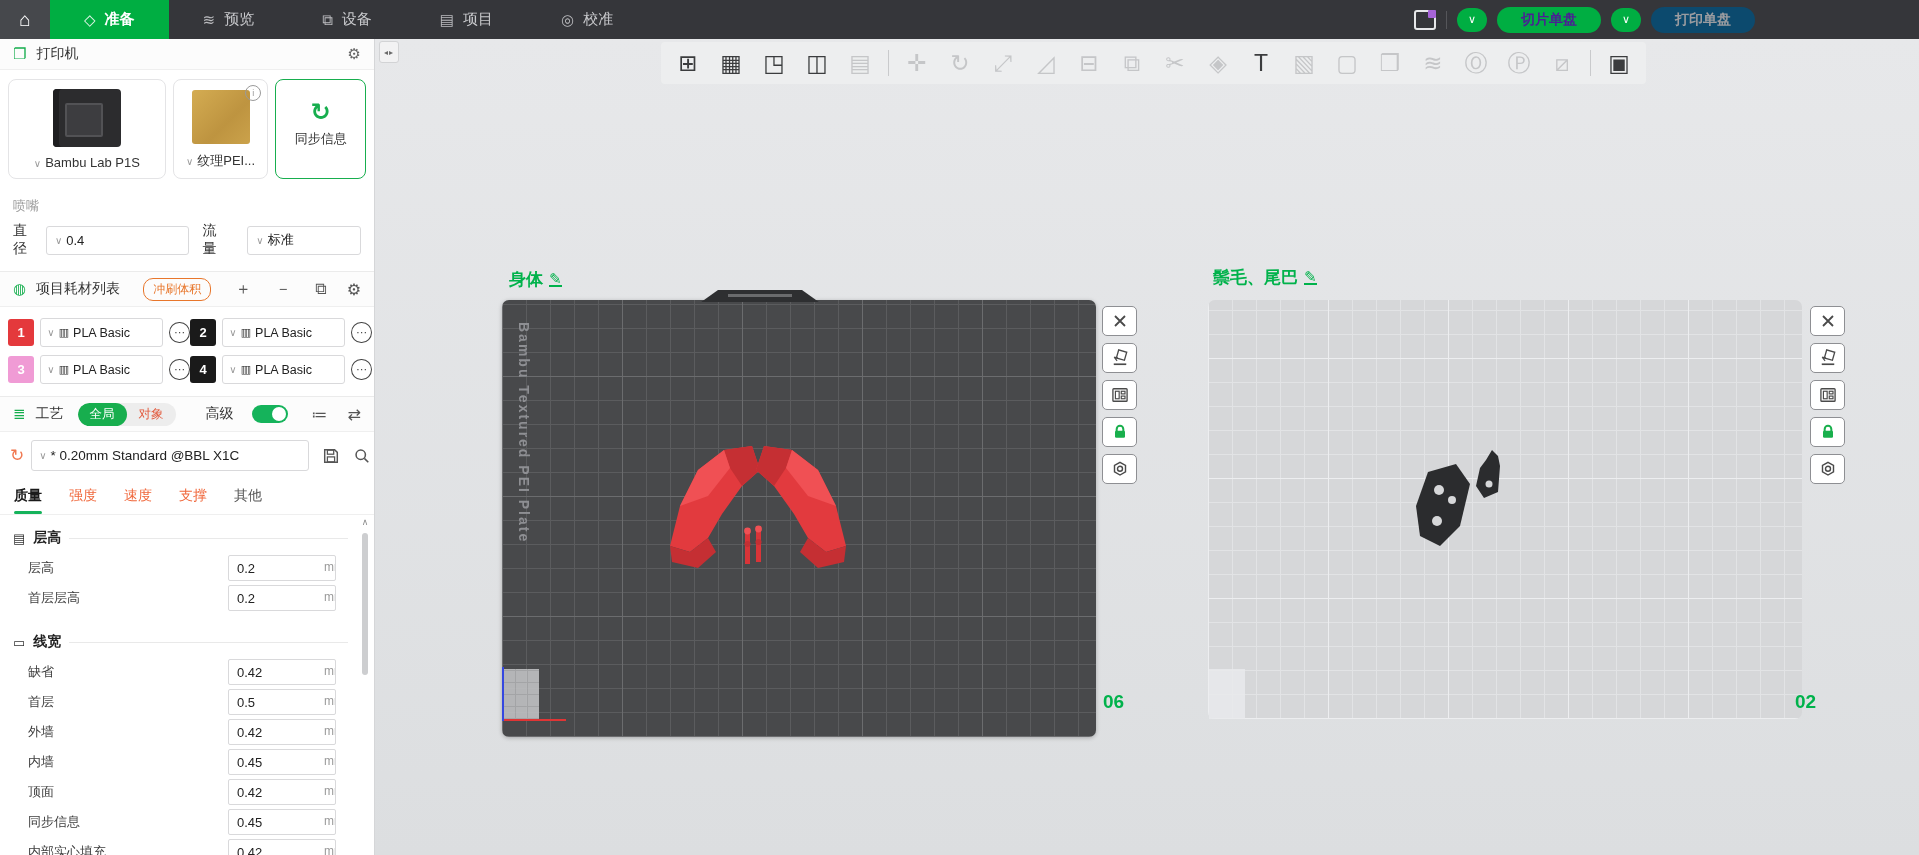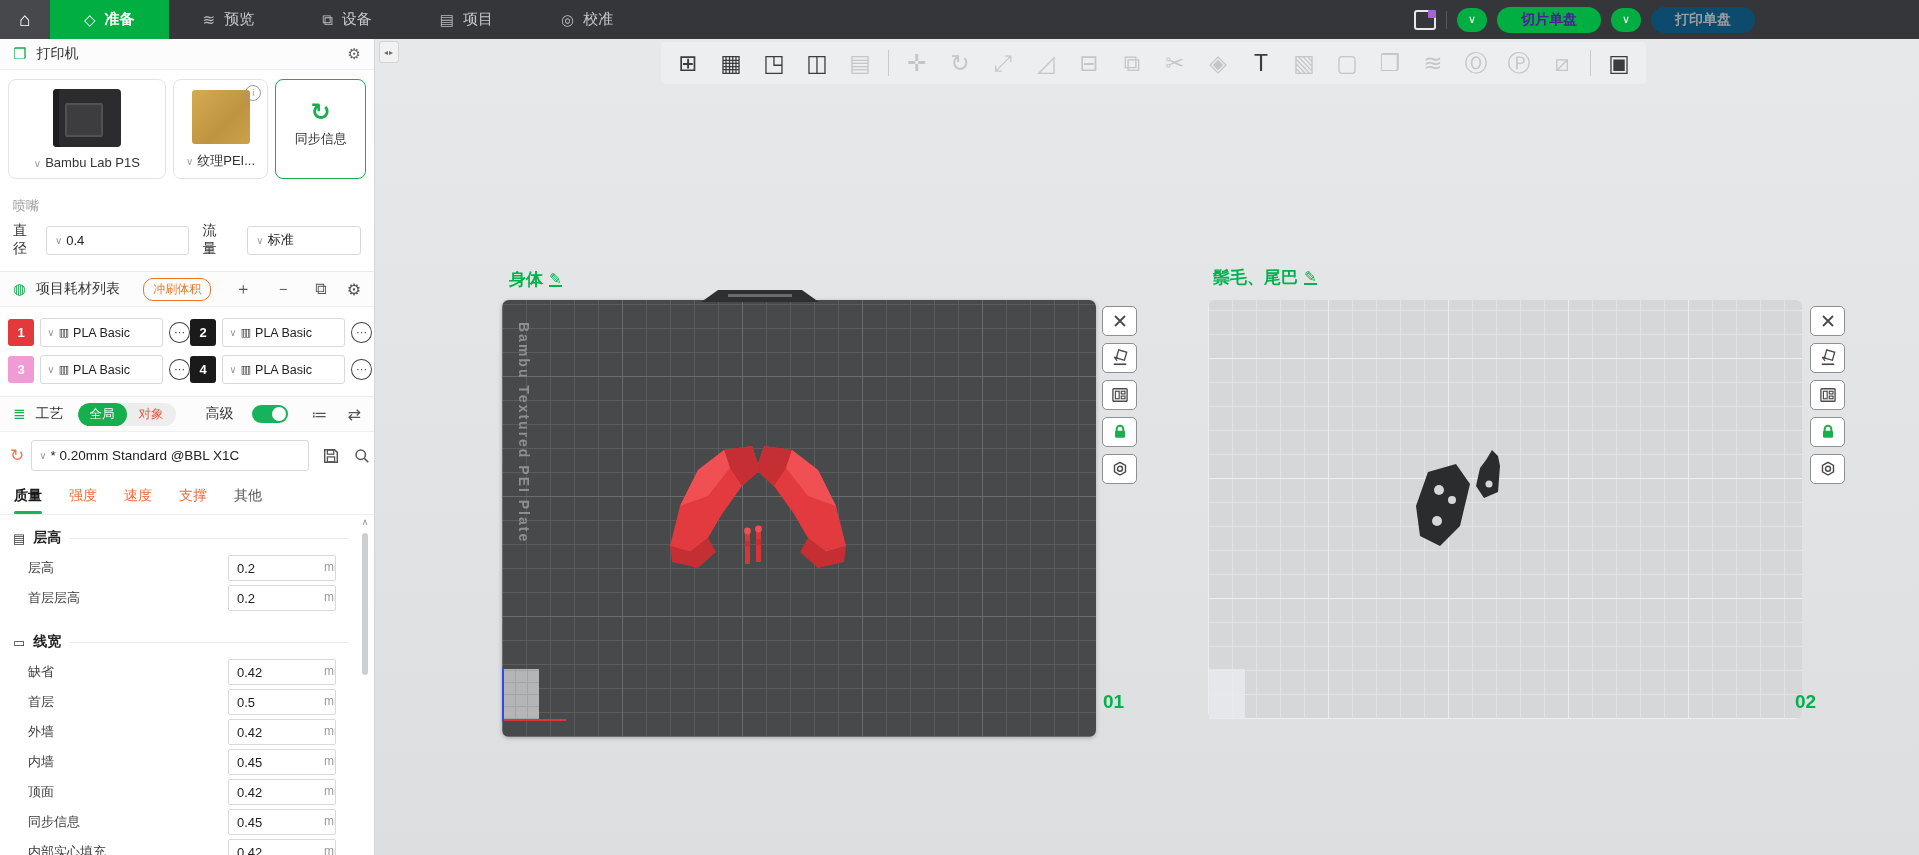--- a/index.html
+++ b/index.html
@@ -521,21 +521,21 @@
             <use href="#ic-lock"></use>
           </svg>
         </button>
       <button class="pbtn">
           <svg width="22" height="20" viewBox="0 0 24 24">
             <use href="#ic-hexset"></use>
           </svg>
         </button>
     </div>
 
-    <div class="plate-num" style="left:728px;top:652px">01</div>
+    <div class="plate-num" style="left:728px;top:652px">06</div>
 
     <div class="plate-label" style="left:838px;top:227px">
       <span>鬃毛、尾巴</span>
       <span class="edit-ico">✎</span>
     </div>
 
     <div id="plate2">
       <div class="corner-sq"></div>
       <svg class="model-svg" width="594" height="419" viewBox="0 0 594 419">
         <polygon points="208,206 220,172 248,164 262,184 252,226 232,246 212,236" fill="#2B2C2E"></polygon>

